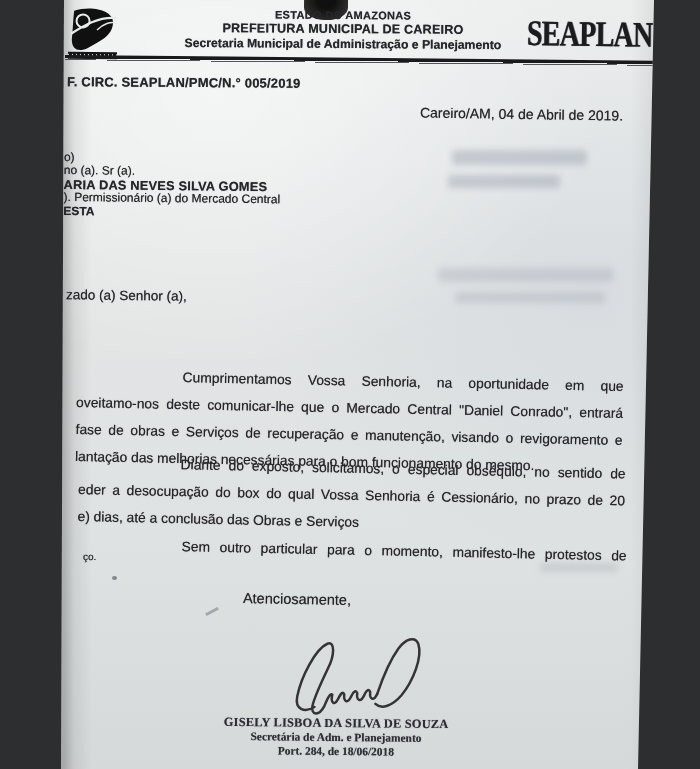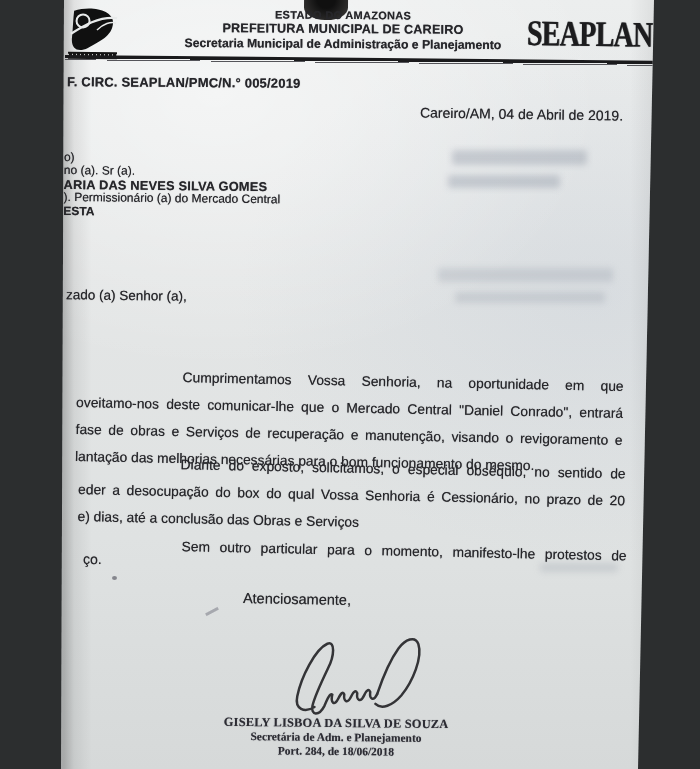--- a/index.html
+++ b/index.html
@@ -74,21 +74,21 @@
 
   
   .para{width:547px;font-size:13.8px;line-height:27px;transform-origin:left top;}
   .jline{text-align:justify;text-align-last:justify;white-space:normal;word-spacing:1px;}
   .lline{text-align:left;}
   .ind1{padding-left:106px;}
   .ind2{padding-left:102px;}
   #para1{left:77px;top:362px;transform:rotate(1.15deg);}
   #para2{left:79px;top:449px;transform:rotate(1.2deg);}
   #para3{left:80px;top:531px;transform:rotate(1.2deg);}
-  #co-frag{left:83px;top:551px;font-size:14px;transform:rotate(1deg);}
+  #co-frag{left:83px;top:551px;font-size:10px;transform:rotate(1deg);}
   #closing{left:243px;top:591px;font-size:14.5px;transform:rotate(1deg);}
 
   
   #signature-svg{left:280px;top:634px;width:180px;height:92px;transform:rotate(-1deg);}
   #stamp{
     left:212px;top:716px;width:248px;text-align:center;transform:rotate(.6deg);
     font-family:"Liberation Serif",serif;font-weight:700;color:#2c2c33;
     text-shadow:0 0 1px rgba(44,44,55,.55);
   }
   #stamp-name{font-size:12.4px;line-height:14px;letter-spacing:.2px;}

